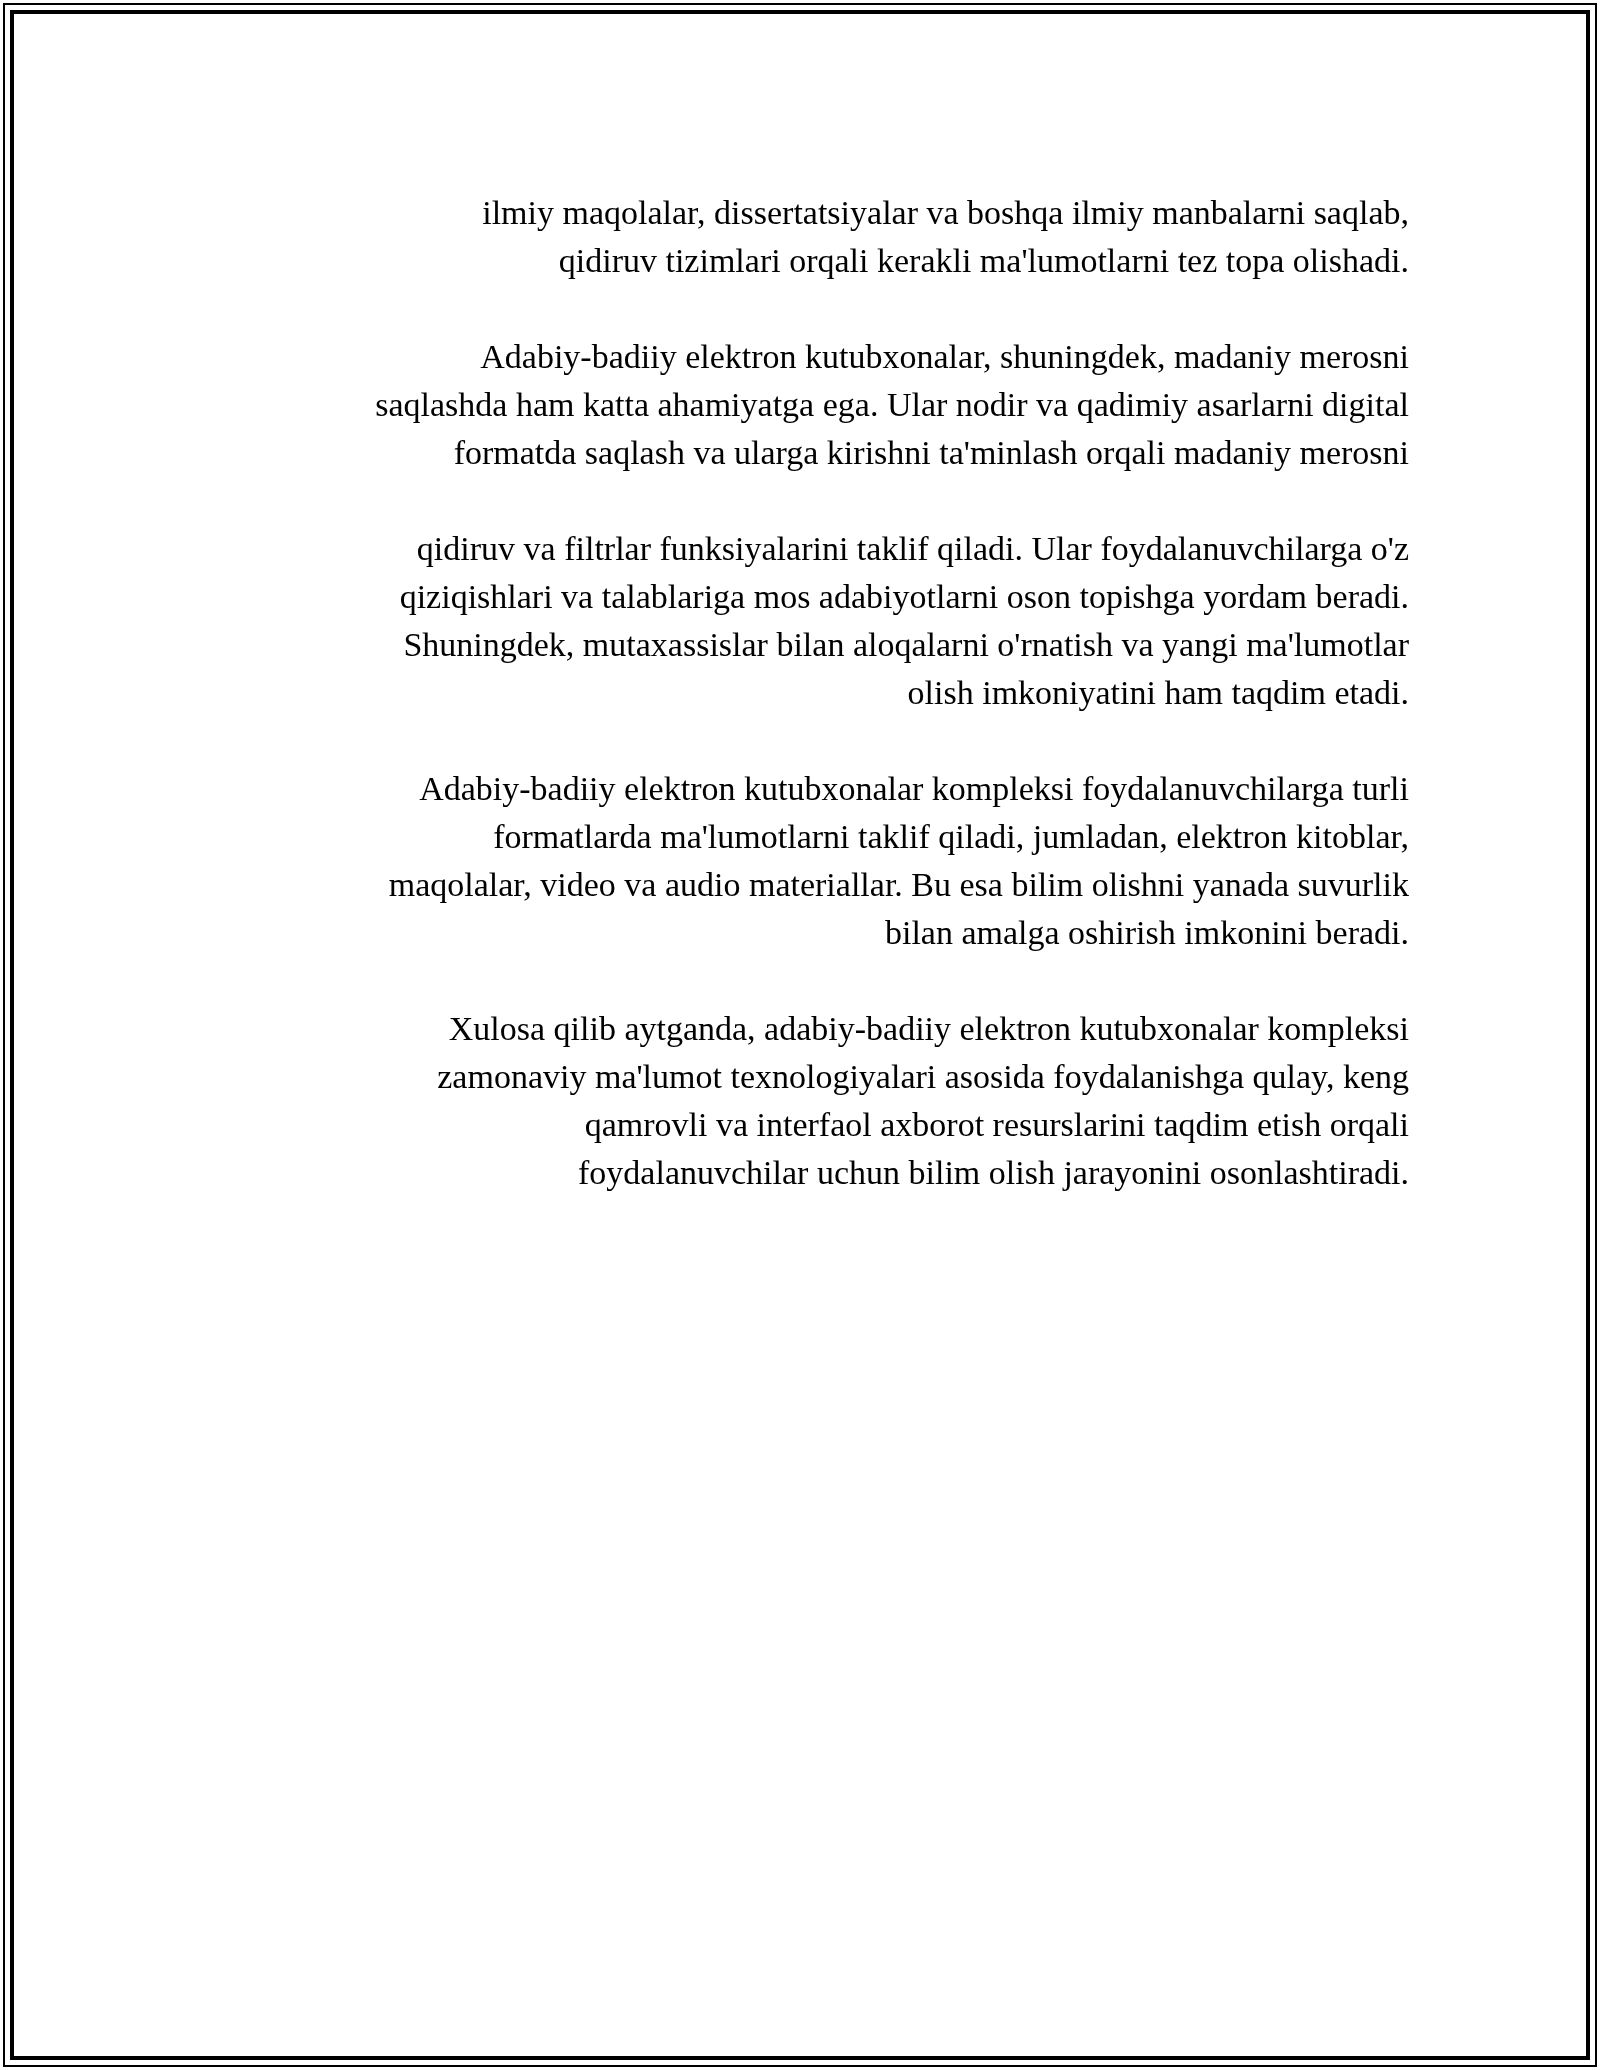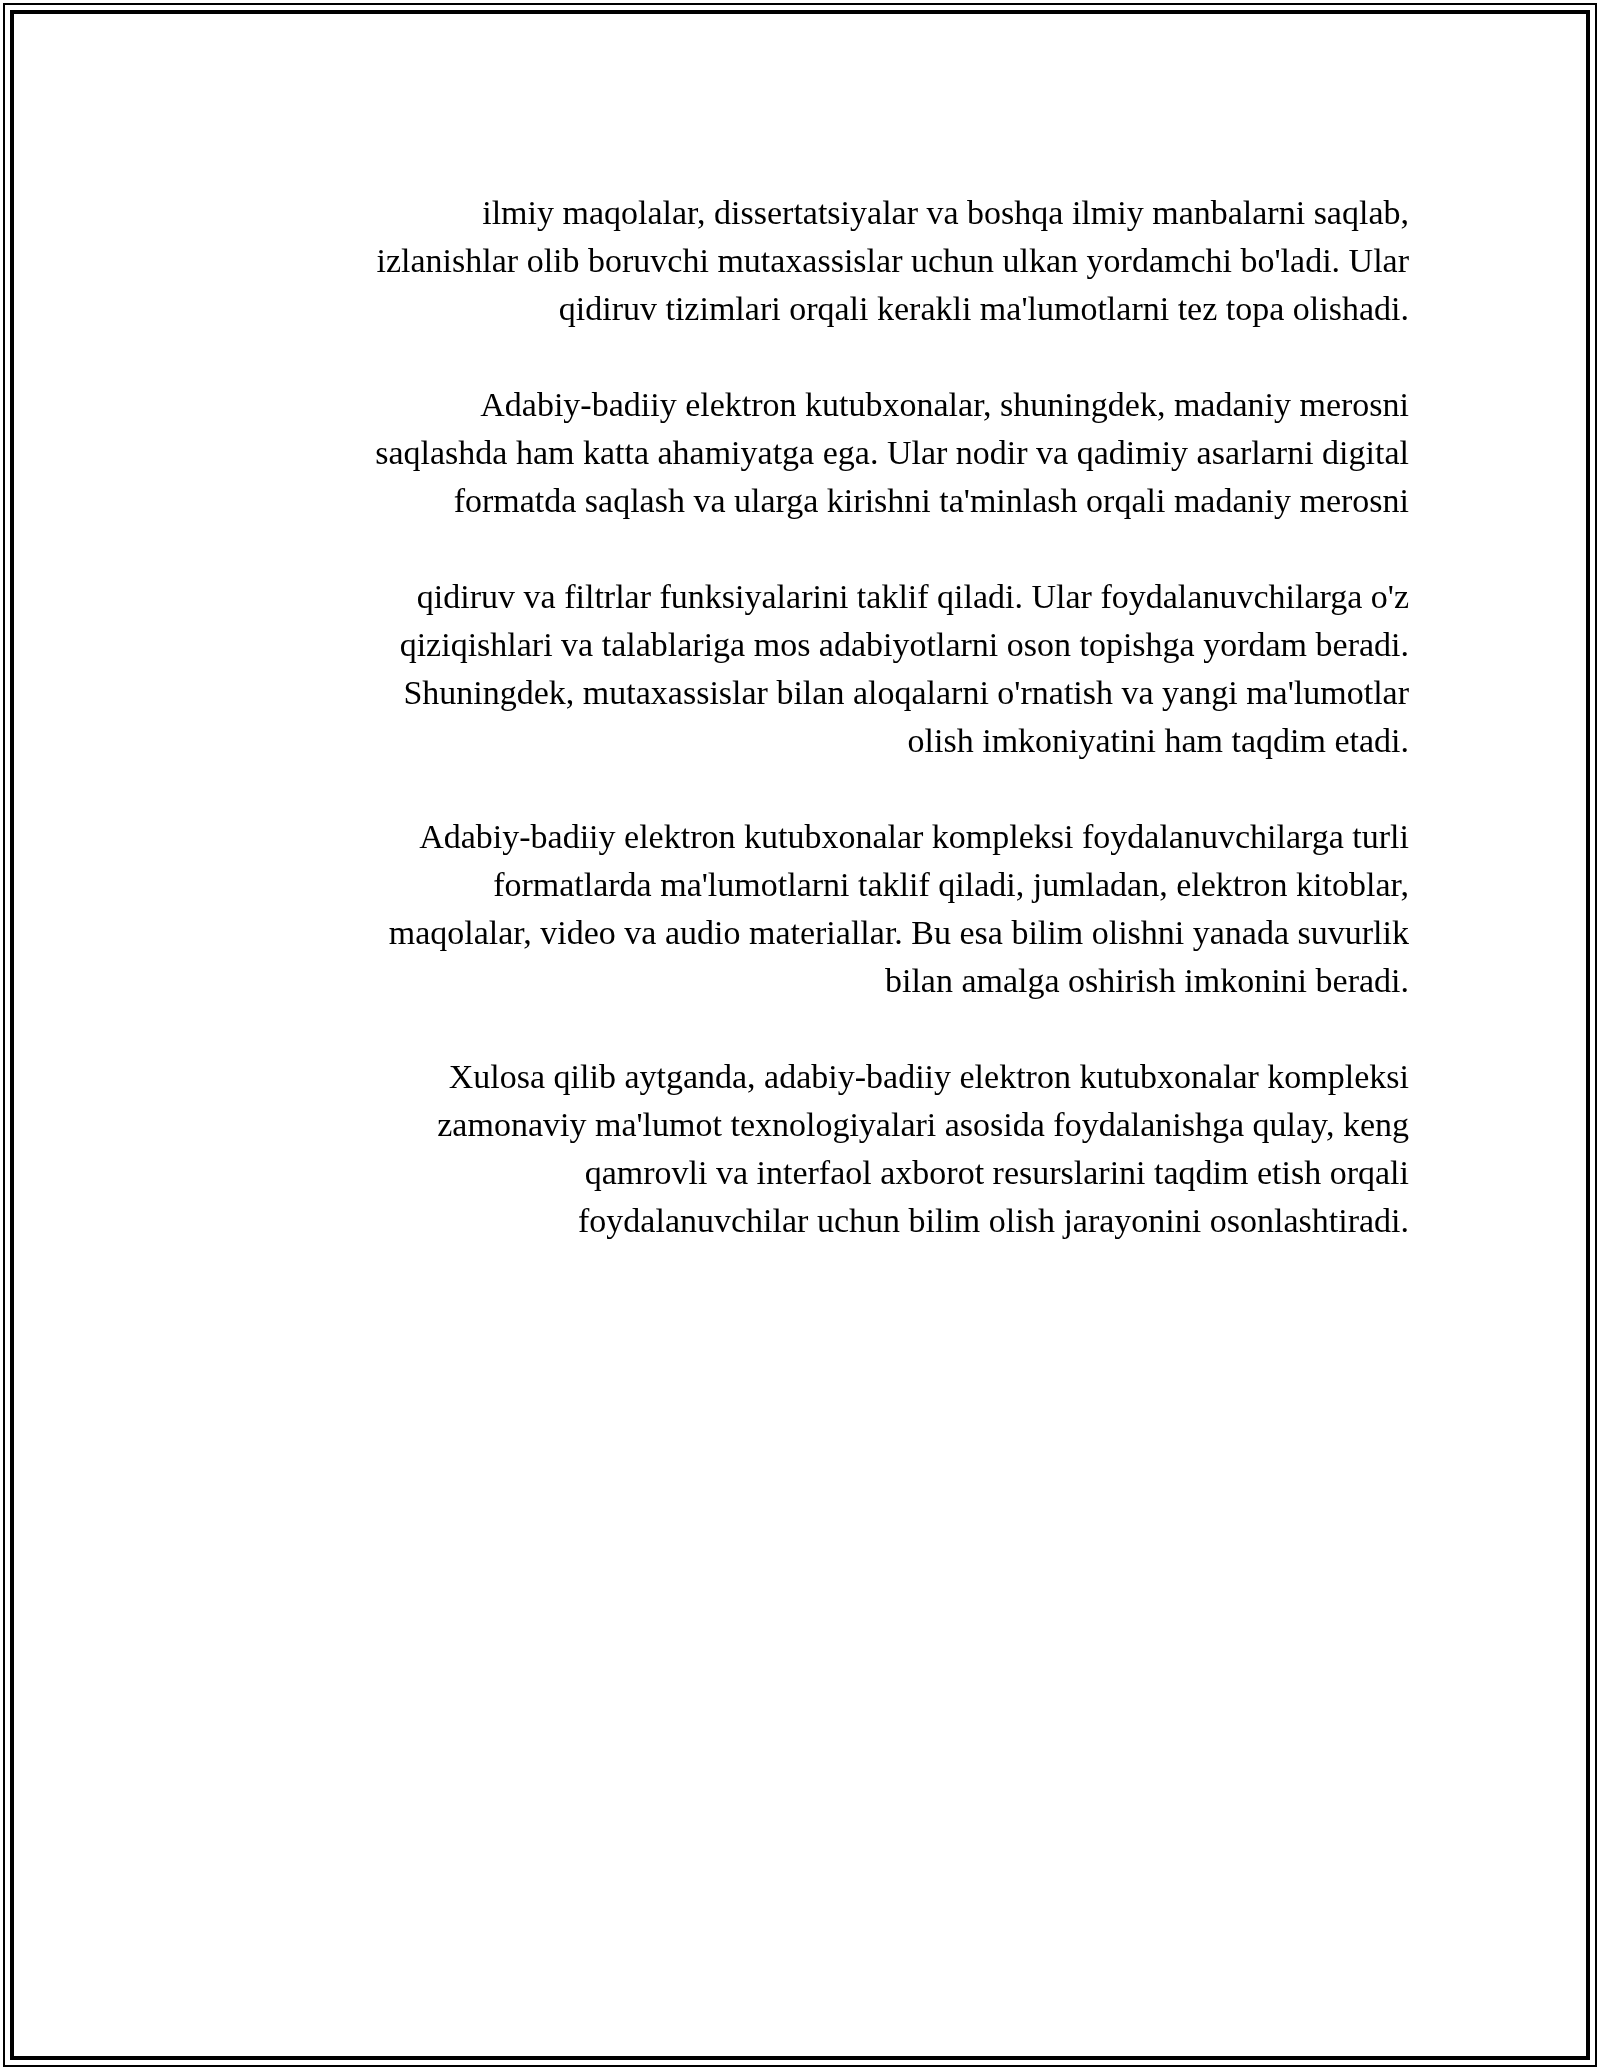--- a/index.html
+++ b/index.html
@@ -52,21 +52,20 @@
 <body>
 
 <div class="page">
   <div class="border-outer"></div>
   <div class="border-inner"></div>
 
   <div class="doc-content">
 
     <div class="para">
       <div class="line">ilmiy maqolalar, dissertatsiyalar va boshqa ilmiy manbalarni saqlab,</div>
-      <div class="line">izlanishlar olib boruvchi mutaxassislar uchun ulkan yordamchi bo'ladi. Ular</div>
       <div class="line">qidiruv tizimlari orqali kerakli ma'lumotlarni tez topa olishadi.</div>
     </div>
 
     <div class="para">
       <div class="line">Adabiy-badiiy elektron kutubxonalar, shuningdek, madaniy merosni</div>
       <div class="line">saqlashda ham katta ahamiyatga ega. Ular nodir va qadimiy asarlarni digital</div>
       <div class="line">formatda saqlash va ularga kirishni ta'minlash orqali madaniy merosni</div>
     </div>
 
     <div class="para">

